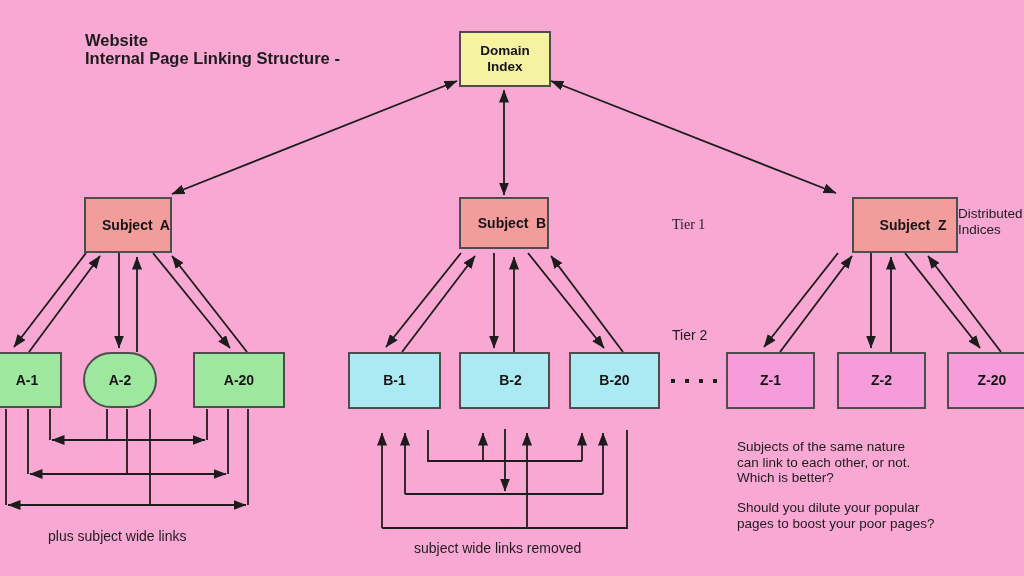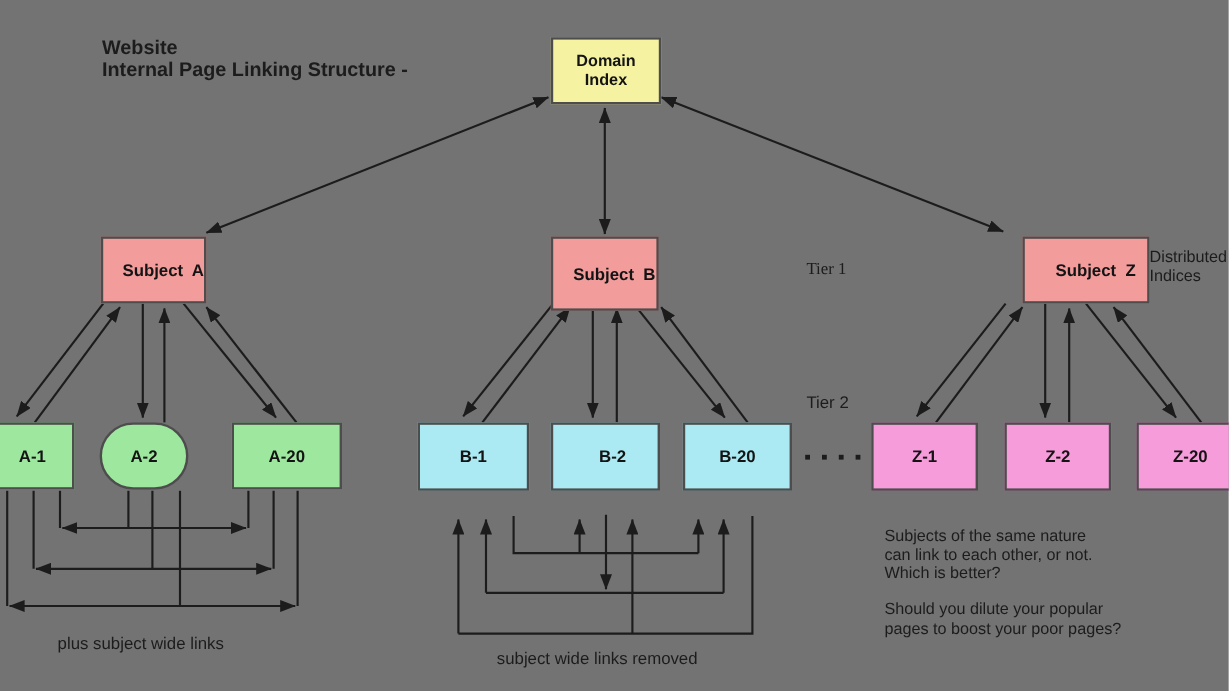--- a/index.html
+++ b/index.html
@@ -1,16 +1,16 @@
 <!DOCTYPE html>
 <html><head>
 <meta charset="utf-8">
 <style>
   html,body{margin:0;padding:0;background:#fff;}
-  .stage{position:relative;width:1024px;height:576px;overflow:hidden;background:#737373;
+  .stage{position:relative;width:1024px;height:576px;overflow:hidden;background:#f9a8d4;
          font-family:"Liberation Sans",sans-serif;color:#111;}
   svg.links{position:absolute;left:0;top:0;z-index:1;}
   svg.links path{stroke:#1c1c1c;stroke-width:1.8;fill:none;}
   .node{position:absolute;z-index:2;border:2px solid #4d4d4d;box-sizing:border-box;
         display:flex;align-items:center;justify-content:center;text-align:center;
         font-weight:bold;font-size:14px;line-height:17px;white-space:pre-wrap;color:#141414;}
   .fill-yellow{background:#f5f2a2;}
   .fill-salmon{background:#f29c9c;padding-left:16px;}
   .fill-green {background:#9ee79e;}
   .fill-cyan  {background:#abeaf2;}
@@ -108,21 +108,21 @@
 Internal Page Linking Structure -</div>
   <div class="lbl lbl-tier1">Tier 1</div>
   <div class="lbl lbl-tier2">Tier 2</div>
   <div class="lbl lbl-dist">Distributed
 Indices</div>
 
   <div class="node fill-yellow" style="left:459px;top:31px;width:92px;height:56px;font-size:13.5px;line-height:16px;">Domain
 Index</div>
 
   <div class="node fill-salmon" style="left:84px;top:197px;width:88px;height:56px;">Subject  A</div>
-  <div class="node fill-salmon" style="left:459px;top:197px;width:90px;height:62px;">Subject  B</div>
+  <div class="node fill-salmon" style="left:459px;top:197px;width:90px;height:52px;">Subject  B</div>
   <div class="node fill-salmon" style="left:852px;top:197px;width:106px;height:56px;">Subject  Z</div>
 
   <div class="node fill-green" style="left:-8px;top:352px;width:70px;height:56px;">A-1</div>
   <div class="node fill-green" style="left:83px;top:352px;width:74px;height:56px;border-radius:28px;">A-2</div>
   <div class="node fill-green" style="left:193px;top:352px;width:92px;height:56px;">A-20</div>
 
   <div class="node fill-cyan" style="left:348px;top:352px;width:93px;height:57px;">B-1</div>
   <div class="node fill-cyan" style="left:459px;top:352px;width:91px;height:57px;padding-left:12px;">B-2</div>
   <div class="node fill-cyan" style="left:569px;top:352px;width:91px;height:57px;">B-20</div>
 

